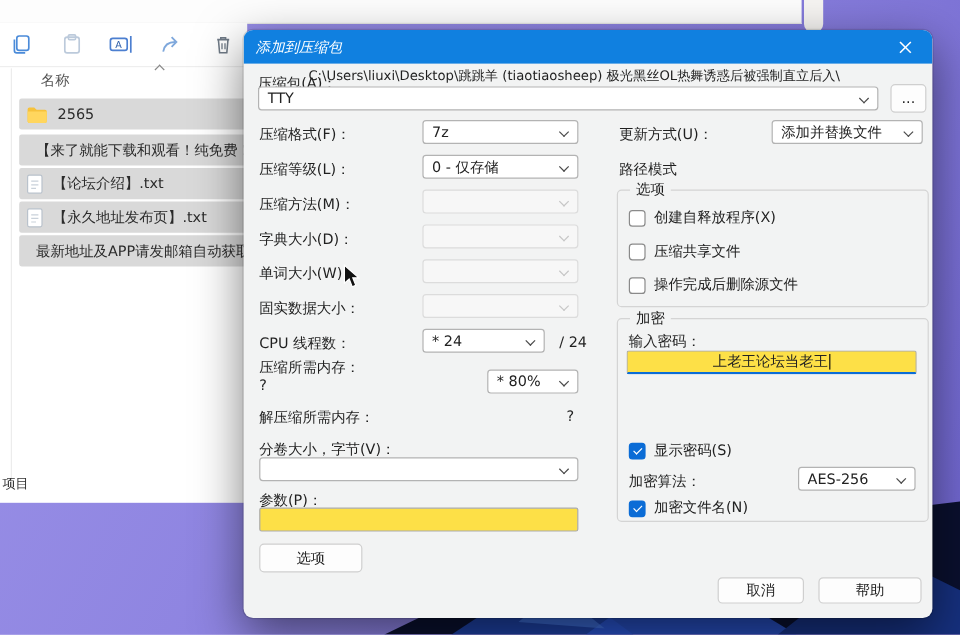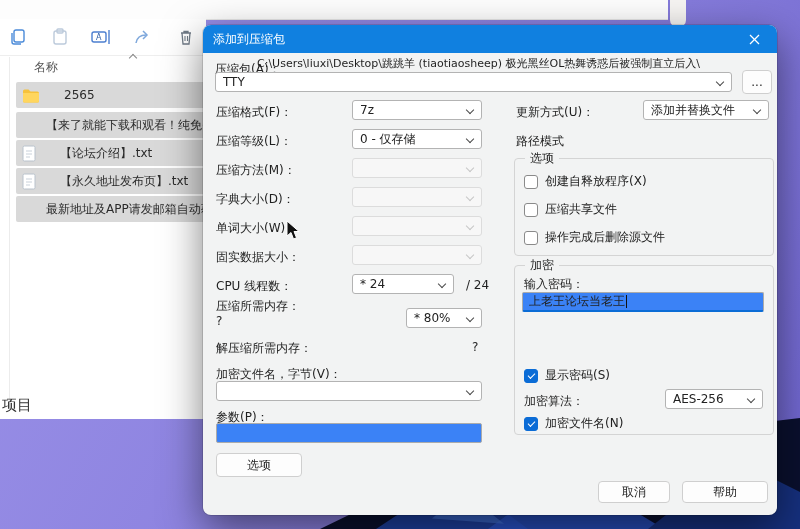--- a/index.html
+++ b/index.html
@@ -20,42 +20,42 @@
   .scroll-tab{position:absolute;left:670px;top:0;width:16px;height:27px;background:#f6f4f2;border-radius:0 0 7px 7px;}
   .explorer{position:absolute;left:0;top:19px;width:206px;height:400px;background:#ffffff;}
   .ex-toolbar{position:absolute;left:0;top:3px;width:206px;height:34px;}
   .ex-toolbar svg{position:absolute;top:5px;}
   .ex-sep{position:absolute;left:0;top:36px;width:206px;height:1px;background:#eeeeee;}
   .ex-vline{position:absolute;left:9px;top:38px;width:1px;height:350px;background:#ececec;}
   .ex-header{position:absolute;left:34px;top:40px;color:#555;text-align:right;}
   .sort-chev{position:absolute;left:130px;top:34px;width:7px;height:7px;}
   .sort-chev:before{content:"";position:absolute;left:0;top:2px;width:5px;height:5px;border-left:1px solid #888;border-top:1px solid #888;transform:rotate(45deg);}
   .ex-row{position:absolute;left:16px;width:190px;height:26px;background:#d9d9d9;border-radius:2px;
-    display:flex;align-items:center;gap:24px;padding-left:6px;box-sizing:border-box;overflow:hidden;}
+    display:flex;align-items:center;gap:8px;padding-left:6px;box-sizing:border-box;overflow:hidden;}
   .ex-row .nm{white-space:nowrap;color:#2b2b2b;}
-  .ex-status{position:absolute;left:2px;top:377px;font-size:15px;color:#333;}
+  .ex-status{position:absolute;left:2px;top:377px;font-size:11px;color:#333;}
   
   .dialog{position:absolute;left:203px;top:25px;width:574px;height:490px;background:#f2f3f3;
     border-radius:8px;overflow:hidden;box-shadow:0 14px 40px rgba(0,0,0,.5),0 0 0 1px rgba(0,0,0,.12);}
   .titlebar{position:absolute;left:0;top:0;width:100%;height:28px;background:#1080e0;
     display:flex;align-items:center;color:#fff;}
-  .titlebar .t{margin-left:10px;font-size:12px;}
+  .titlebar .t{margin-left:10px;font-size:12px;font-style:italic;}
   .close-btn{position:absolute;right:8px;top:3px;width:30px;height:22px;display:flex;align-items:center;justify-content:center;}
   .dbody{position:absolute;left:0;top:28px;width:574px;height:462px;padding-left:10px;}
   .lbl{position:absolute;color:#1f1f1f;white-space:nowrap;}
   .pathtxt{position:absolute;left:54px;top:3px;width:500px;font-size:11px;color:#1f1f1f;white-space:nowrap;overflow:hidden;}
   .combo{position:absolute;height:20px;background:#fff;border:1px solid #b3b3b3;border-radius:3px;
     display:flex;align-items:center;justify-content:space-between;padding:0 7px;box-sizing:border-box;}
   .combo .ct{white-space:nowrap;overflow:hidden;}
   .chev{width:7px;height:7px;position:relative;flex:none;}
   .chev:before{content:"";position:absolute;left:0;top:0;width:5px;height:5px;border-right:1px solid #4a4a4a;border-bottom:1px solid #4a4a4a;transform:rotate(45deg);}
   .combo.disabled{background:#f7f7f7;border-color:#dcdcdc;}
   .combo.disabled .chev:before{border-color:#c6c6c6;}
-  .txtinput{position:absolute;height:20px;background:#3b82f6;border:1px solid #ababab;border-radius:2px;
-    display:flex;align-items:center;padding:0 6px;box-sizing:border-box;}
+  .txtinput{position:absolute;height:20px;background:#fde047;border:1px solid #ababab;border-radius:2px;
+    display:flex;align-items:center;padding:0 6px;box-sizing:border-box;justify-content:center;}
   .pwdinput{border-bottom:2px solid #0b6cd6;}
   .caret{width:1px;height:13px;background:#111;margin-left:1px;}
   .btn{position:absolute;background:#fdfdfd;border:1px solid #cfcfcf;border-radius:4px;
     display:flex;align-items:center;justify-content:center;color:#1f1f1f;box-sizing:border-box;}
   .btn.default{border:1px solid #6ea6e6;box-shadow:0 0 0 1px #7db2ec inset;}
   .group{position:absolute;border:1px solid #d4d4d4;border-radius:4px;}
   .gtitle{position:absolute;top:-9px;left:10px;background:#f2f3f3;padding:0 5px;color:#1f1f1f;}
   .cbrow{position:absolute;display:flex;align-items:center;gap:7px;}
   .cbox{width:14px;height:14px;border:1px solid #8a8a8a;border-radius:3px;background:#fff;box-sizing:border-box;position:relative;flex:none;}
   .cbox.checked{background:#0b6cd6;border-color:#0b6cd6;}
@@ -225,21 +225,21 @@
       <span class="lbl" style="left:13px;top:245px">压缩所需内存：</span>
       <span class="qmark" style="left:13px;top:261px">?</span>
       <div class="combo" style="left:203px;top:255px;width:76px">
         <span class="ct">* 80%</span>
           <span class="chev"></span>
       </div>
 
       <span class="lbl" style="left:13px;top:287px">解压缩所需内存：</span>
       <span class="qmark" style="left:269px;top:287px">?</span>
 
-      <span class="lbl" style="left:13px;top:313px">加密文件名，字节(V)：</span>
+      <span class="lbl" style="left:13px;top:313px">分卷大小，字节(V)：</span>
       <div class="combo" style="left:13px;top:328px;width:266px">
         <span class="ct"></span>
           <span class="chev"></span>
       </div>
 
       <span class="lbl" style="left:13px;top:356px">参数(P)：</span>
       <div class="txtinput" style="left:13px;top:370px;width:266px">
         <span></span>
       </div>
 

